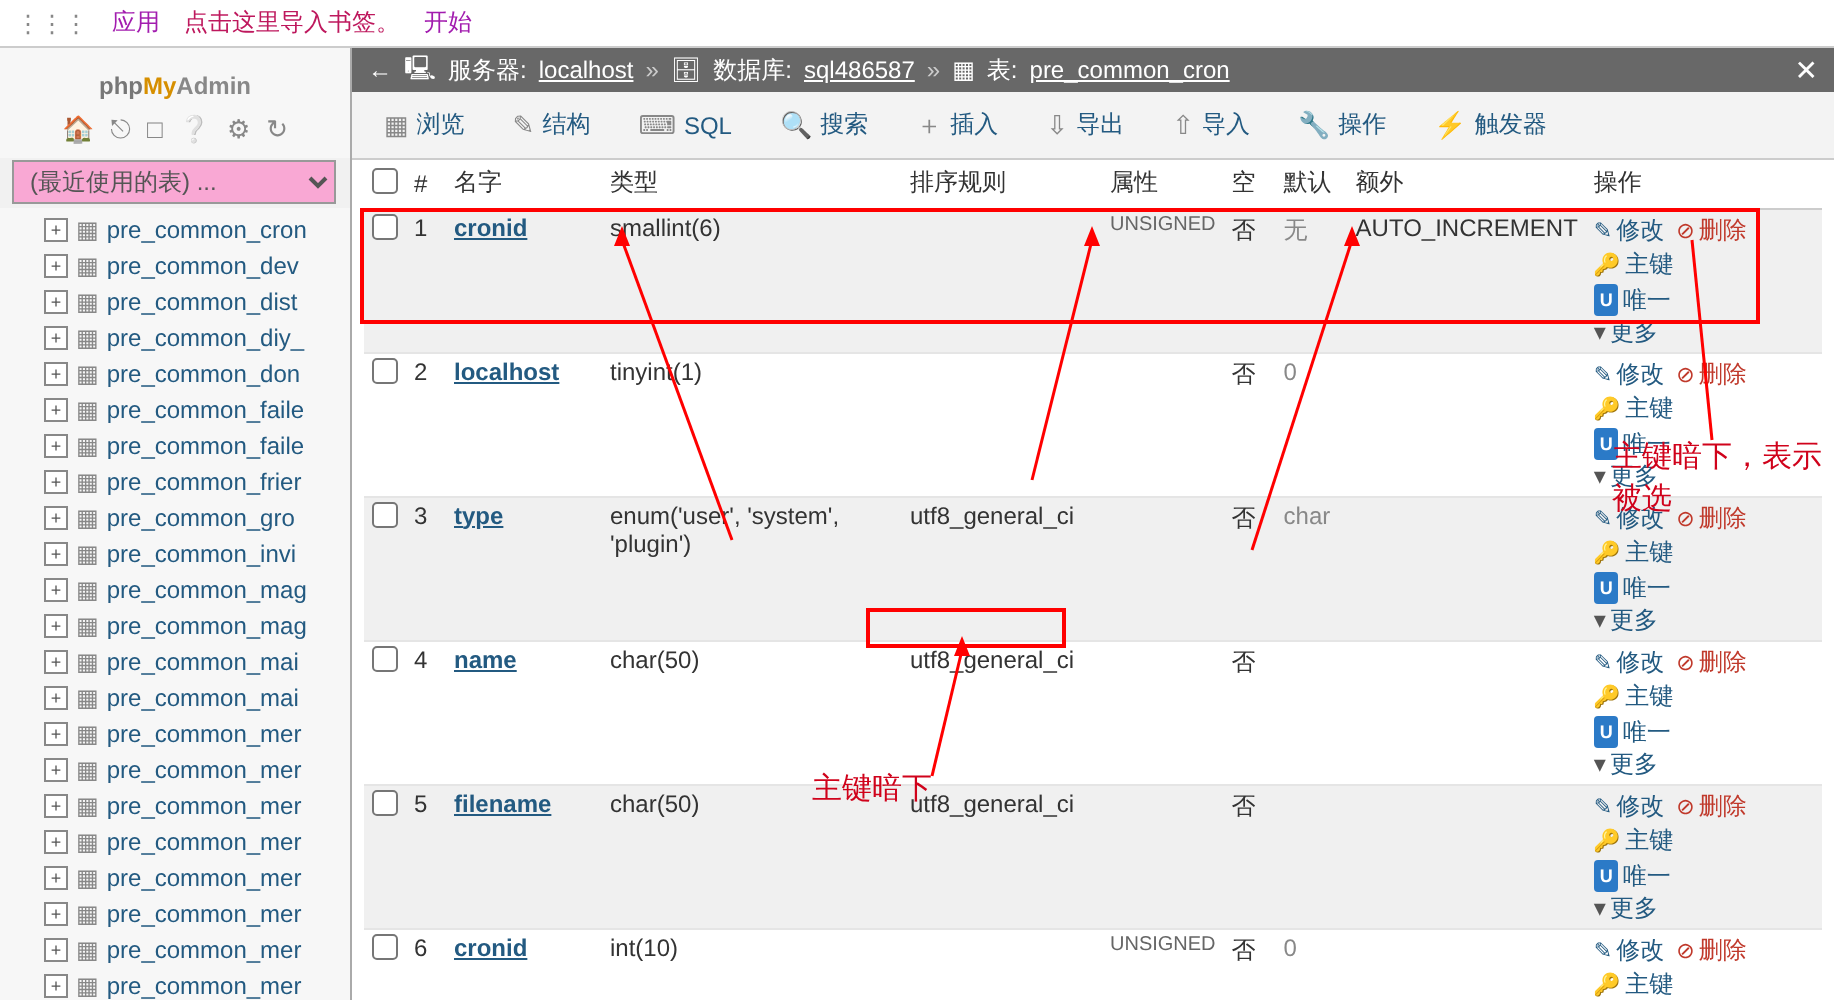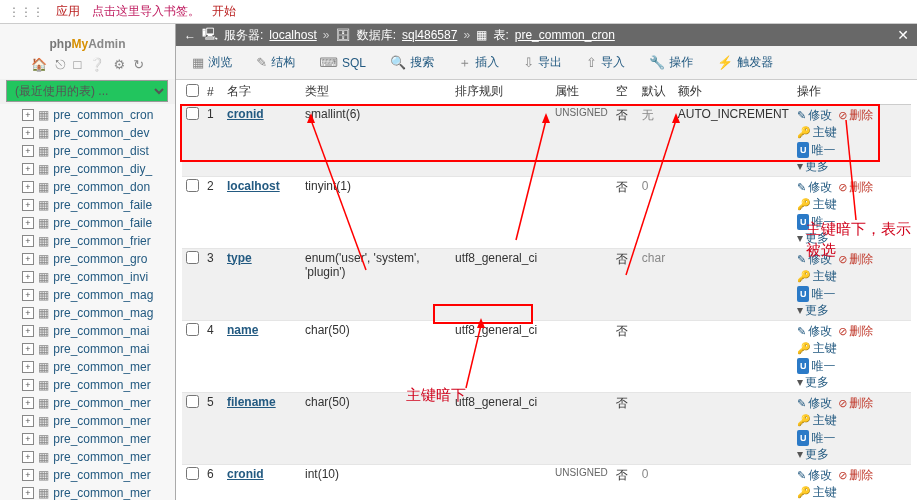--- a/index.html
+++ b/index.html
@@ -1,24 +1,24 @@
 <!DOCTYPE html>
 <html><head>
 <meta charset="utf-8">
 <style>
 *{box-sizing:border-box;margin:0;padding:0;font-family:"Microsoft YaHei",Arial,sans-serif;font-size:12px}
 body{background:#f1f1f1;width:917px;height:500px;overflow:hidden;position:relative}
 .bookmark-bar{height:24px;background:#fff;border-bottom:1px solid #ccc;display:flex;align-items:center;gap:12px;padding:0 8px;color:#555}
-.bookmark-bar span{color:#b91c1c}
+.bookmark-bar span{color:#a21caf}
 .logo-area{position:absolute;left:0;top:24px;width:175px;height:55px;display:flex;flex-direction:column;align-items:center;justify-content:center;background:#f7f7f7}
 .logo{font-size:20px;font-weight:bold}
 .logo .p{color:#777}.logo .m{color:#d68f00}.logo .a{color:#888}
 .logo-icons{display:flex;gap:8px;margin-top:4px;color:#888}
 .logo-icons span{font-size:13px}
-.recent-select{position:absolute;left:6px;top:80px;width:162px;height:22px;border:1px solid #999;background:#22c55e;padding:2px 4px;color:#555}
+.recent-select{position:absolute;left:6px;top:80px;width:162px;height:22px;border:1px solid #999;background:#f9a8d4;padding:2px 4px;color:#555}
 .sidebar{position:absolute;left:0;top:104px;width:175px;height:396px;background:#f7f7f7;overflow:hidden;padding:2px 0}
 .tree-item{display:flex;align-items:center;height:18px;padding-left:22px;color:#235a81;white-space:nowrap;overflow:hidden}
 .tree-item .exp{width:12px;height:12px;border:1px solid #888;display:inline-flex;align-items:center;justify-content:center;margin-right:4px;font-size:9px;color:#555;background:#fff}
 .tree-item .tbl-icon{color:#888;margin-right:4px}
 .main{position:absolute;left:175px;top:24px;right:0;bottom:0;background:#fff;border-left:1px solid #aaa}
 .breadcrumb{height:22px;background:#686868;color:#fff;display:flex;align-items:center;padding:0 8px;gap:6px}
 .breadcrumb a{color:#fff;text-decoration:underline}
 .breadcrumb .sep{color:#ccc}
 .breadcrumb .close{margin-left:auto;font-size:14px;cursor:pointer}
 .tabs{height:34px;background:#f3f3f3;border-bottom:1px solid #ccc;display:flex;align-items:center;padding:0 6px;gap:4px}

